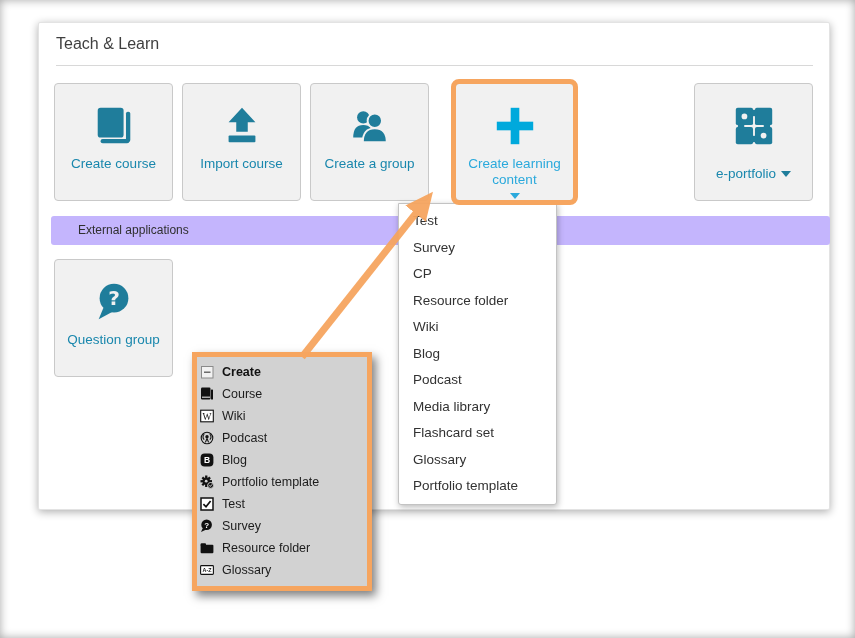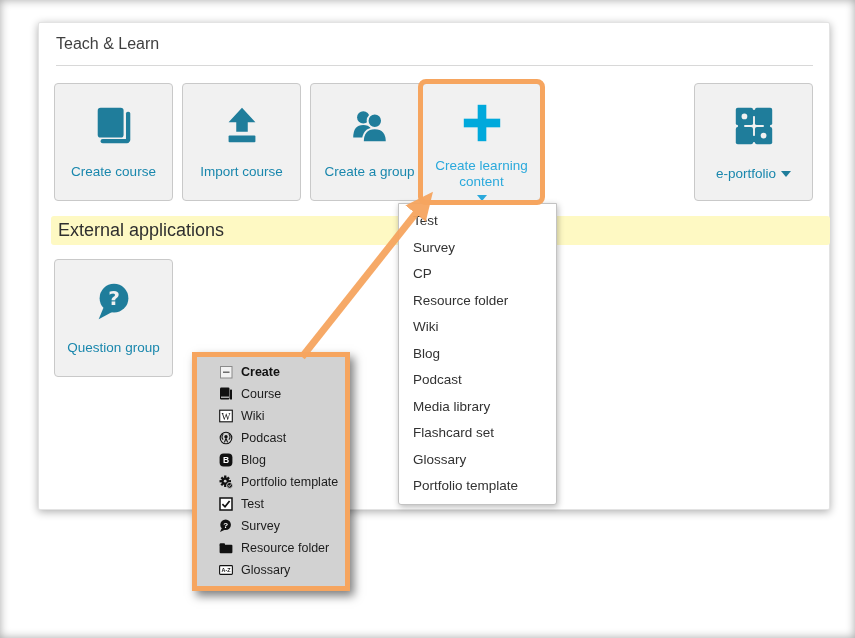--- a/index.html
+++ b/index.html
@@ -26,60 +26,60 @@
     border-top:1px solid #d8d8d8;
   }
   
   .tile {
     position:absolute; top:60px; width:119px; height:118px;
     background:#f1f1f1; border:1px solid #c9c9c9; border-radius:4px;
     display:flex; flex-direction:column; align-items:center; cursor:pointer;
   }
   .tile-icon { margin-top:16px; height:52px; display:flex; align-items:center; justify-content:center; }
   .tile-label {
-    margin-top:12px; text-align:center; font-size:13.5px; line-height:16px;
+    margin-top:4px; text-align:center; font-size:13.5px; line-height:16px;
     color:#1987ad; padding:0 6px;
   }
   .tile-label.bright { color:#2aa9dc; }
   .caret-down {
     width:0; height:0; margin-top:5px;
     border-left:5px solid transparent; border-right:5px solid transparent;
     border-top:6px solid #1f7d9b;
   }
   .caret-down.bright { border-top-color:#2aa9dc; }
   .caret-inline {
     display:inline-block; width:0; height:0; margin-left:5px; vertical-align:middle;
     border-left:5px solid transparent; border-right:5px solid transparent;
     border-top:6px solid #1f7d9b;
   }
   .tile.highlight { outline:5px solid #f6a55f; outline-offset:-1px; z-index:6; }
   
   .section-bar {
     position:absolute; left:12px; top:193px; width:779px; height:29px;
-    background:#fef9c3; border-radius:3px; line-height:29px;
-    padding-left:7px; font-size:18px; color:#2f2f2f;
+    background:#c4b5fd; border-radius:3px; line-height:29px;
+    padding-left:27px; font-size:12px; color:#2f2f2f;
   }
   
   .qtile { top:236px; left:15px; }
   
   .dropdown {
     position:absolute; left:398px; top:203px; width:159px; z-index:5;
     background:#fff; border:1px solid #c3c3c3; border-radius:0 0 3px 3px;
     box-shadow:1px 2px 6px rgba(0,0,0,0.28); list-style:none; padding:4px 0;
   }
   .dropdown li {
     line-height:26.5px; height:26.5px; padding-left:14px; font-size:13.5px;
     color:#323232; cursor:pointer; white-space:nowrap;
   }
   
   .ctx-panel {
-    position:absolute; left:192px; top:352px; width:158px; z-index:8;
+    position:absolute; left:192px; top:352px; width:180px; z-index:8;
     background:#d2d2d2; border:5px solid #f6a55f;
     box-shadow:4px 5px 9px rgba(0,0,0,0.5);
-    padding:4px 6px 5px 22px;
+    padding:4px 6px 5px 3px;
     text-align:right;
   }
   .ctx-row {
     display:flex; align-items:center; height:22px; gap:8px; cursor:pointer;
   }
   .ctx-row .ico { width:14px; height:14px; flex:0 0 14px; display:flex; align-items:center; justify-content:center; }
   .ctx-label { font-size:12.5px; color:#1c1c1c; white-space:nowrap; }
   .ctx-header .ctx-label { font-weight:bold; color:#111; }
   
   .arrow-overlay {
@@ -128,21 +128,21 @@
             <circle cx="17" cy="15" r="6.5"></circle>
             <path d="M6.5,36 q0,-13 10.5,-13 q10.5,0 10.5,13 z"></path>
             <circle cx="29" cy="18.5" r="7.5" stroke="#f1f1f1" stroke-width="2"></circle>
             <path d="M16.5,41 q0,-14.5 12.5,-14.5 q12.5,0 12.5,14.5 z" stroke="#f1f1f1" stroke-width="2"></path>
           </g>
         </svg>
       </div>
       <div class="tile-label">Create a group</div>
     </div>
 
-    <div class="tile highlight" style="left:383px">
+    <div class="tile highlight" style="left:416px">
       <div class="tile-icon">
         <svg width="46" height="46" viewBox="0 0 48 48">
           <g fill="#00a9dc">
             <rect x="19.5" y="5" width="9" height="38"></rect>
             <rect x="5" y="19.5" width="38" height="9"></rect>
           </g>
         </svg>
       </div>
       <div class="tile-label bright">Create learning content</div>
       <div class="caret-down bright"></div>

